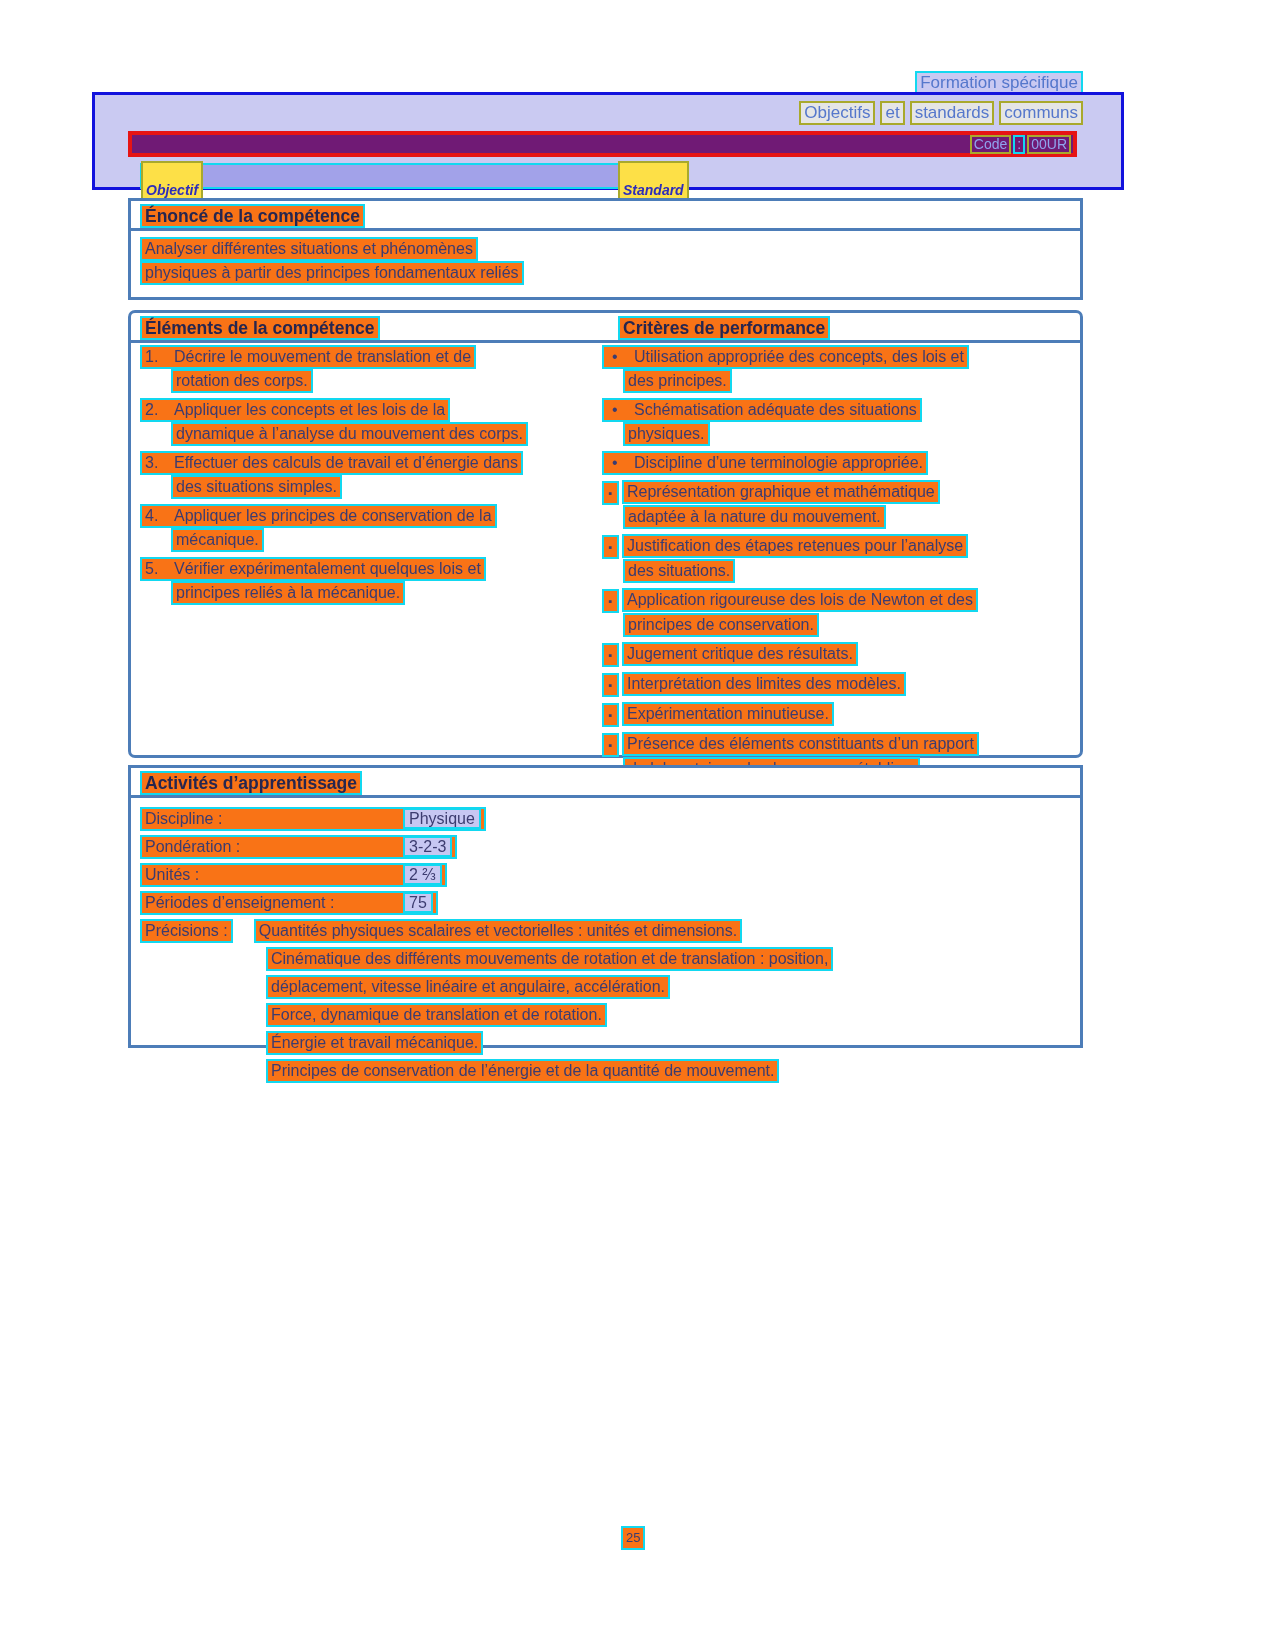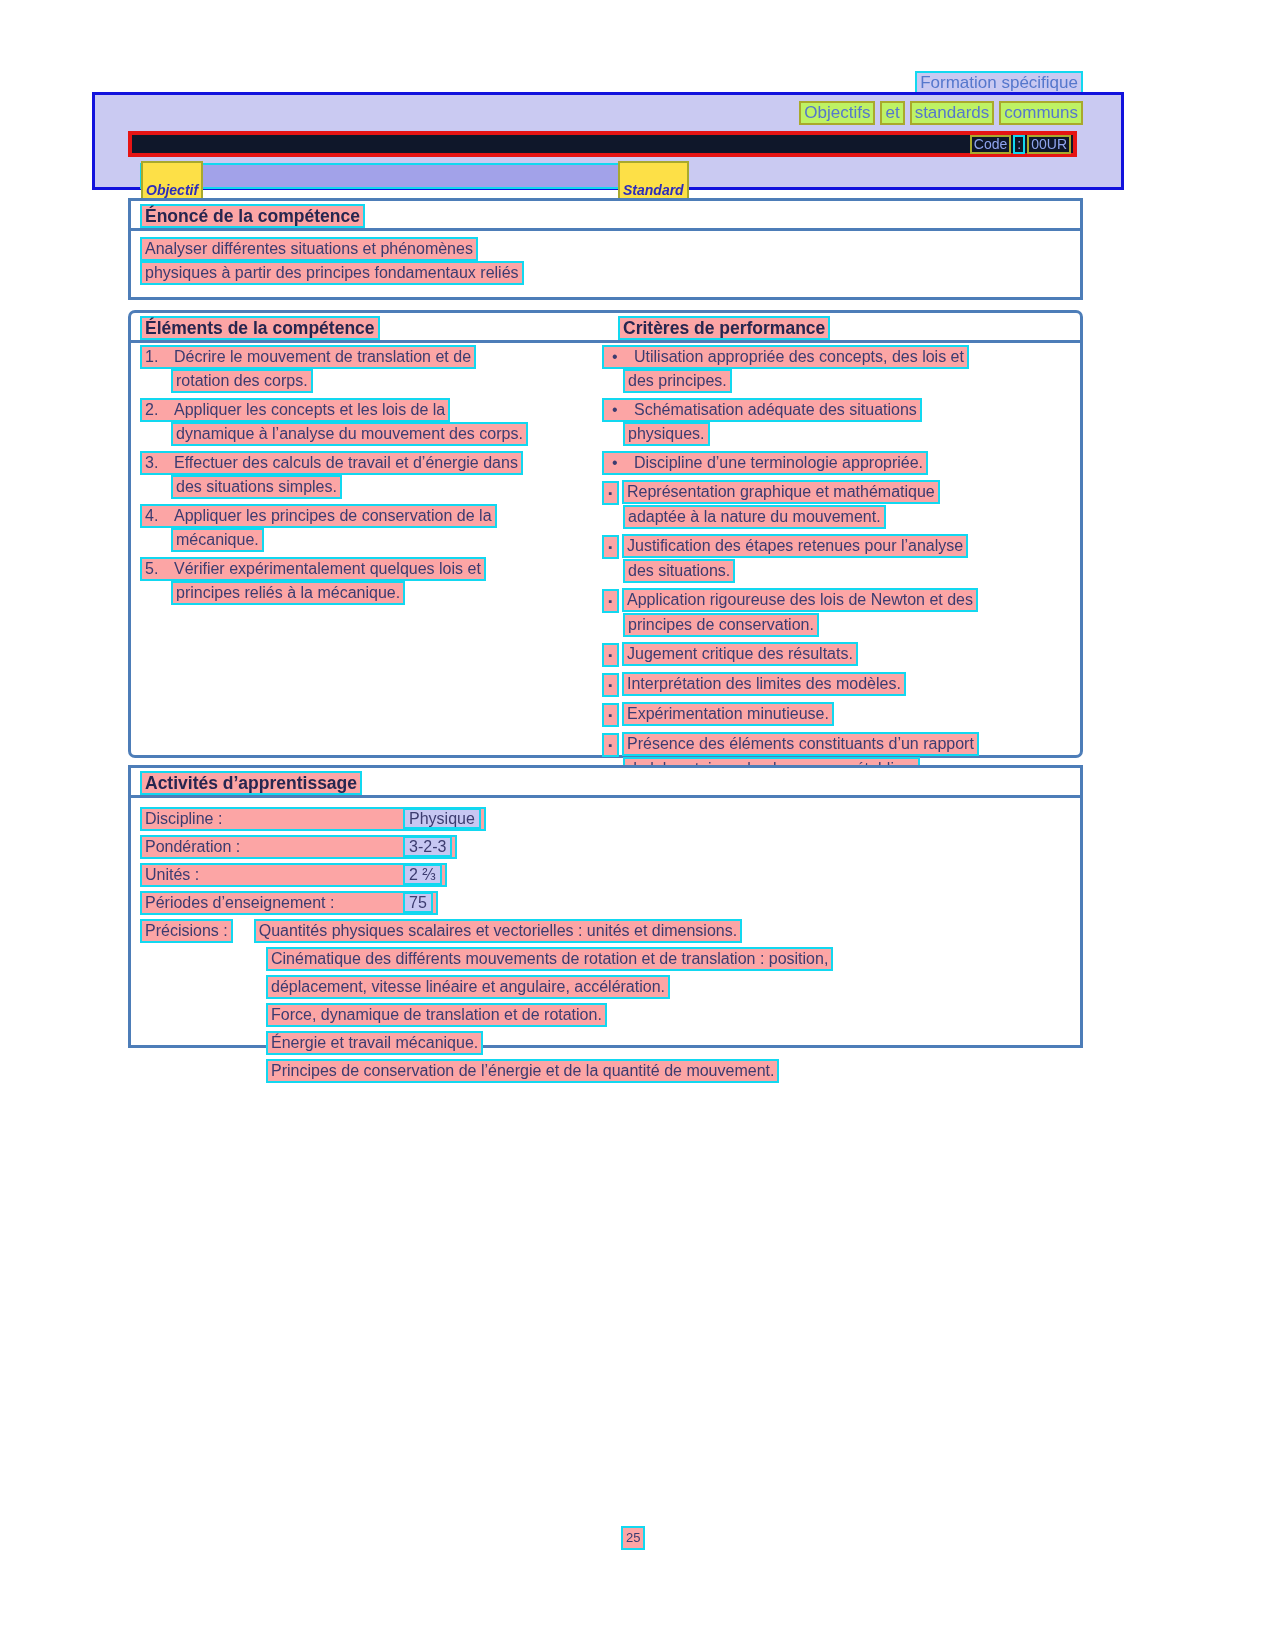--- a/index.html
+++ b/index.html
@@ -2,38 +2,38 @@
 <html><head>
 <meta charset="utf-8">
 <style>
   html,body{margin:0;padding:0;}
   body{
     width:1275px;height:1651px;background:#ffffff;position:relative;
     font-family:"Liberation Sans", sans-serif;color:#3c3c70;
   }
   
   .hl{
-    background:#fca5a5;border:2px solid #12d8f0;color:#3c3c70;
+    background:#f97316;border:2px solid #12d8f0;color:#3c3c70;
     padding:0 3px;display:inline-block;line-height:20px;
   }
   .hl-olive{border-color:#a9a92c;}
   .line{line-height:24px;white-space:nowrap;}
   .sec-title{font-weight:bold;color:#26264f;font-size:17.5px;}
 
   
   #kicker{position:absolute;top:71px;right:192px;font-size:17px;color:#5577cc;background:#c9c9f2;}
   #top-box{
     position:absolute;left:92px;top:92px;width:1026px;height:92px;
     background:#cacaf2;border:3px solid #1212dd;
   }
   #subtitle{position:absolute;top:6px;right:38px;white-space:nowrap;}
-  #subtitle .w{font-size:17px;color:#5577cc;background:#bef264;margin-left:5px;}
+  #subtitle .w{font-size:17px;color:#5577cc;background:#e5e5e5;margin-left:5px;}
   #code-bar{
     position:absolute;left:33px;top:36px;width:941px;height:18px;
-    background:#0f172a;border:4px solid #e61414;
+    background:#701a75;border:4px solid #e61414;
     text-align:right;white-space:nowrap;
   }
   #code-bar .cw{
     display:inline-block;font-size:14px;line-height:15px;color:#8fa4ee;
     border:2px solid #a9a92c;padding:0 2px;margin-right:2px;vertical-align:top;
   }
   #code-bar .cw.sep{border-color:#12d8f0;}
   #col-head-band{
     position:absolute;left:45px;top:68px;width:505px;height:22px;
     background:#a2a2e9;border:2px solid #12d8f0;

